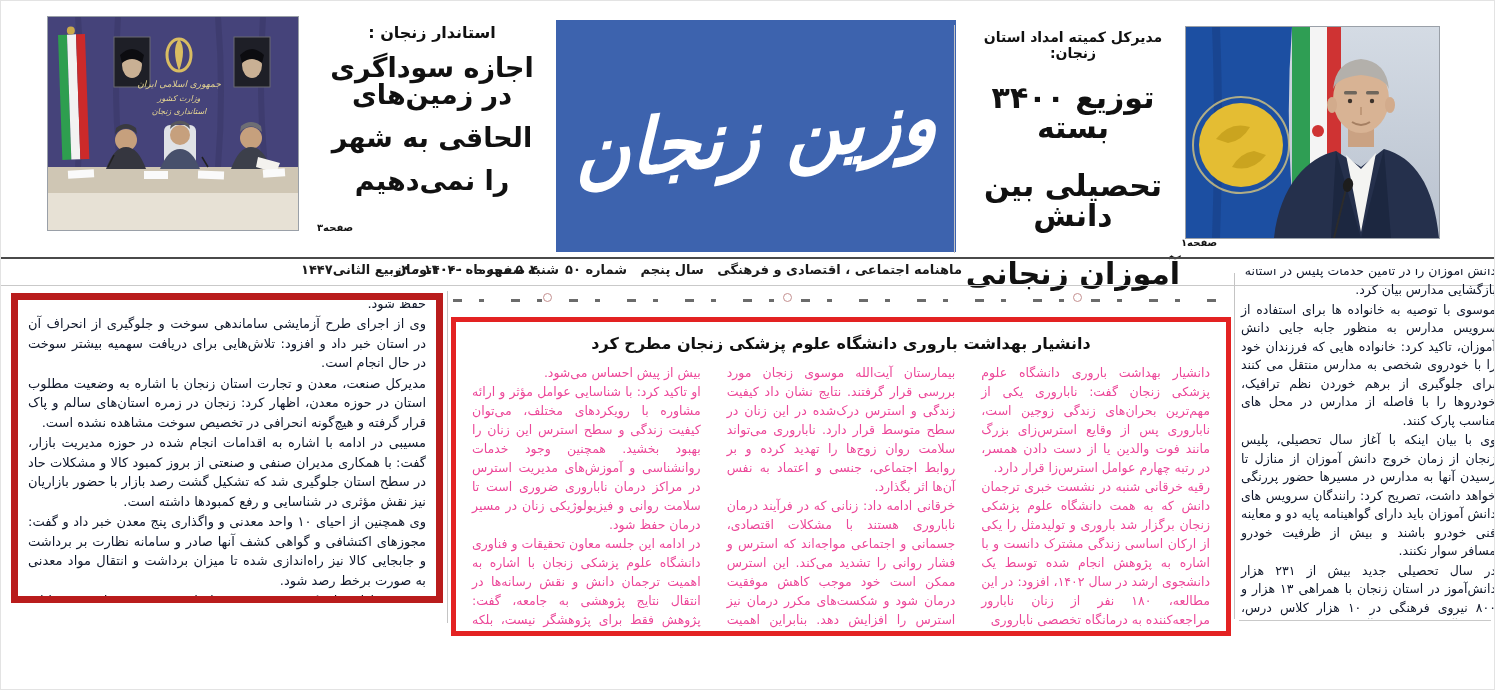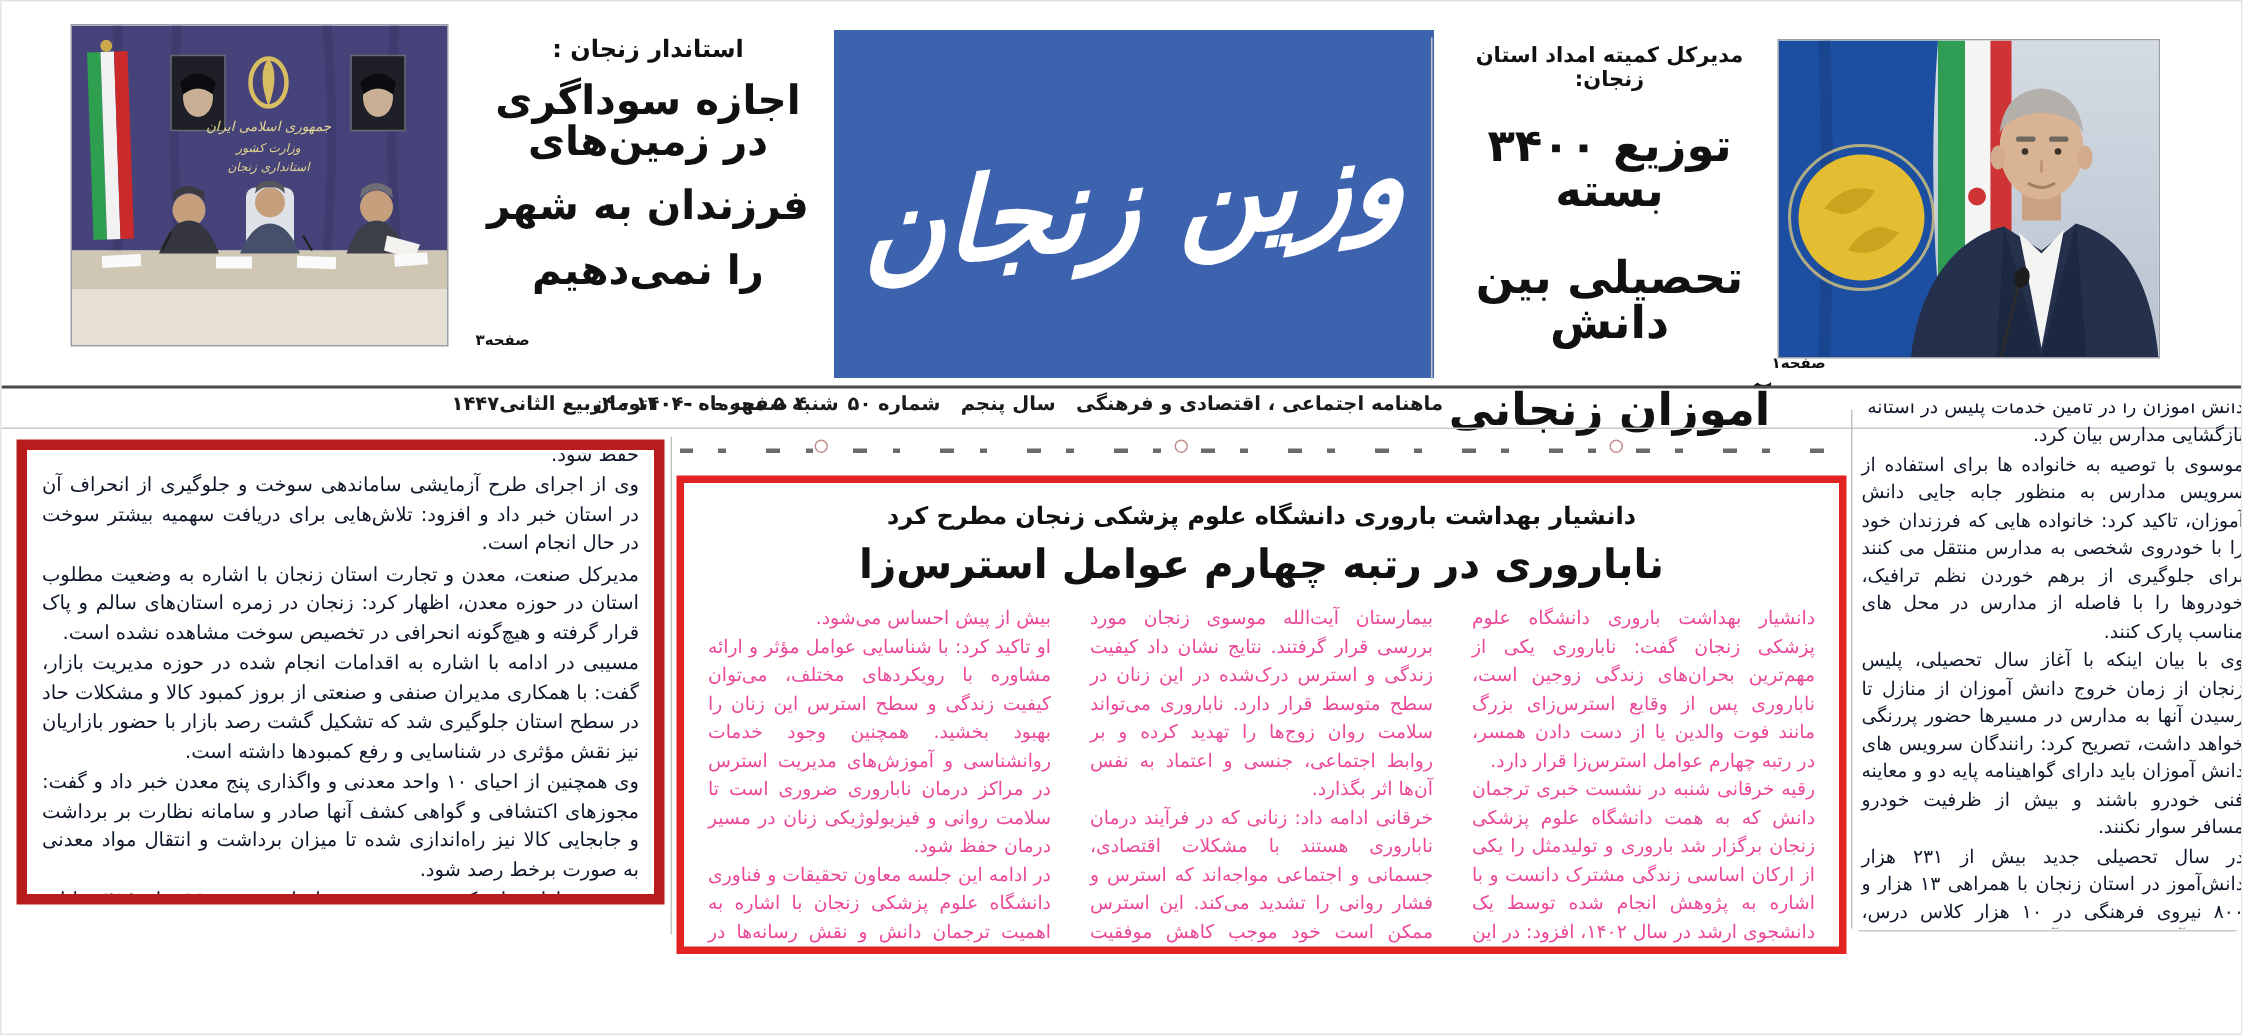--- a/index.html
+++ b/index.html
@@ -131,21 +131,21 @@
       <rect x="215" y="152" width="22" height="8" fill="#fafafa" transform="rotate(-4 226 156)"></rect>
       <line x1="60" y1="150" x2="66" y2="138" stroke="#222" stroke-width="1.5"></line>
       <line x1="160" y1="150" x2="154" y2="140" stroke="#222" stroke-width="1.5"></line>
     </svg>
   </div>
 
   <div class="abs" style="left:312px;top:22px;width:238px;height:215px;">
     <div class="kicker" style="font-size:16px;">استاندار زنجان :</div>
     <div class="hl" style="font-size:27px;margin-top:12px;">اجازه سوداگری</div>
     <div class="hl" style="font-size:27px;">در زمین‌های</div>
-    <div class="hl" style="font-size:27px;margin-top:16px;">فرزندان به شهر</div>
+    <div class="hl" style="font-size:27px;margin-top:16px;">الحاقی به شهر</div>
     <div class="hl" style="font-size:27px;margin-top:16px;">را نمی‌دهیم</div>
   </div>
   <div class="abs pageref" style="left:316px;top:221px;text-align:center;">صفحه۳</div>
 
   <div class="abs masthead" style="left:555px;top:19px;width:400px;height:232px;background:#3d63ae;">
     <div class="masthead-title">وزین زنجان</div>
   </div>
 
   <div class="abs vrule" style="left:953px;top:24px;height:228px;"></div>
 
@@ -227,21 +227,20 @@
   <div class="abs vrule" style="left:446px;top:290px;height:332px;"></div>
 
   <div class="abs clipped-strip" style="left:452px;top:288px;width:778px;height:13px;">
     <span class="dotmark" style="left:90px;"></span>
     <span class="dotmark" style="left:330px;"></span>
     <span class="dotmark" style="left:620px;"></span>
   </div>
 
   <div class="abs featured" style="left:450px;top:316px;width:780px;height:319px;border:5px solid #e32222;">
     <div class="featured-kicker">دانشیار بهداشت باروری دانشگاه علوم پزشکی زنجان مطرح کرد</div>
-    <div class="featured-headline">ناباروری در رتبه چهارم عوامل استرس‌زا</div>
     <div class="featured-cols">
       <div class="featured-col">دانشیار بهداشت باروری دانشگاه علوم پزشکی زنجان گفت: ناباروری یکی از مهم‌ترین بحران‌های زندگی زوجین است، ناباروری پس از وقایع استرس‌زای بزرگ مانند فوت والدین یا از دست دادن همسر، در رتبه چهارم عوامل استرس‌زا قرار دارد.
 رقیه خرقانی شنبه در نشست خبری ترجمان دانش که به همت دانشگاه علوم پزشکی زنجان برگزار شد باروری و تولیدمثل را یکی از ارکان اساسی زندگی مشترک دانست و با اشاره به پژوهش انجام شده توسط یک دانشجوی ارشد در سال ۱۴۰۲، افزود: در این مطالعه، ۱۸۰ نفر از زنان نابارور مراجعه‌کننده به درمانگاه تخصصی ناباروری</div>
       <div class="featured-col">بیمارستان آیت‌الله موسوی زنجان مورد بررسی قرار گرفتند. نتایج نشان داد کیفیت زندگی و استرس درک‌شده در این زنان در سطح متوسط قرار دارد. ناباروری می‌تواند سلامت روان زوج‌ها را تهدید کرده و بر روابط اجتماعی، جنسی و اعتماد به نفس آن‌ها اثر بگذارد.
 خرقانی ادامه داد: زنانی که در فرآیند درمان ناباروری هستند با مشکلات اقتصادی، جسمانی و اجتماعی مواجه‌اند که استرس و فشار روانی را تشدید می‌کند. این استرس ممکن است خود موجب کاهش موفقیت درمان شود و شکست‌های مکرر درمان نیز استرس را افزایش دهد. بنابراین اهمیت ارائه خدمات حمایتی و مشاوره‌ای</div>
       <div class="featured-col">بیش از پیش احساس می‌شود.
 او تاکید کرد: با شناسایی عوامل مؤثر و ارائه مشاوره با رویکردهای مختلف، می‌توان کیفیت زندگی و سطح استرس این زنان را بهبود بخشید. همچنین وجود خدمات روانشناسی و آموزش‌های مدیریت استرس در مراکز درمان ناباروری ضروری است تا سلامت روانی و فیزیولوژیکی زنان در مسیر درمان حفظ شود.
 در ادامه این جلسه معاون تحقیقات و فناوری دانشگاه علوم پزشکی زنجان با اشاره به اهمیت ترجمان دانش و نقش رسانه‌ها در انتقال نتایج پژوهشی به جامعه، گفت: پژوهش فقط برای پژوهشگر نیست، بلکه باید در خدمت</div>
     </div>
   </div>

